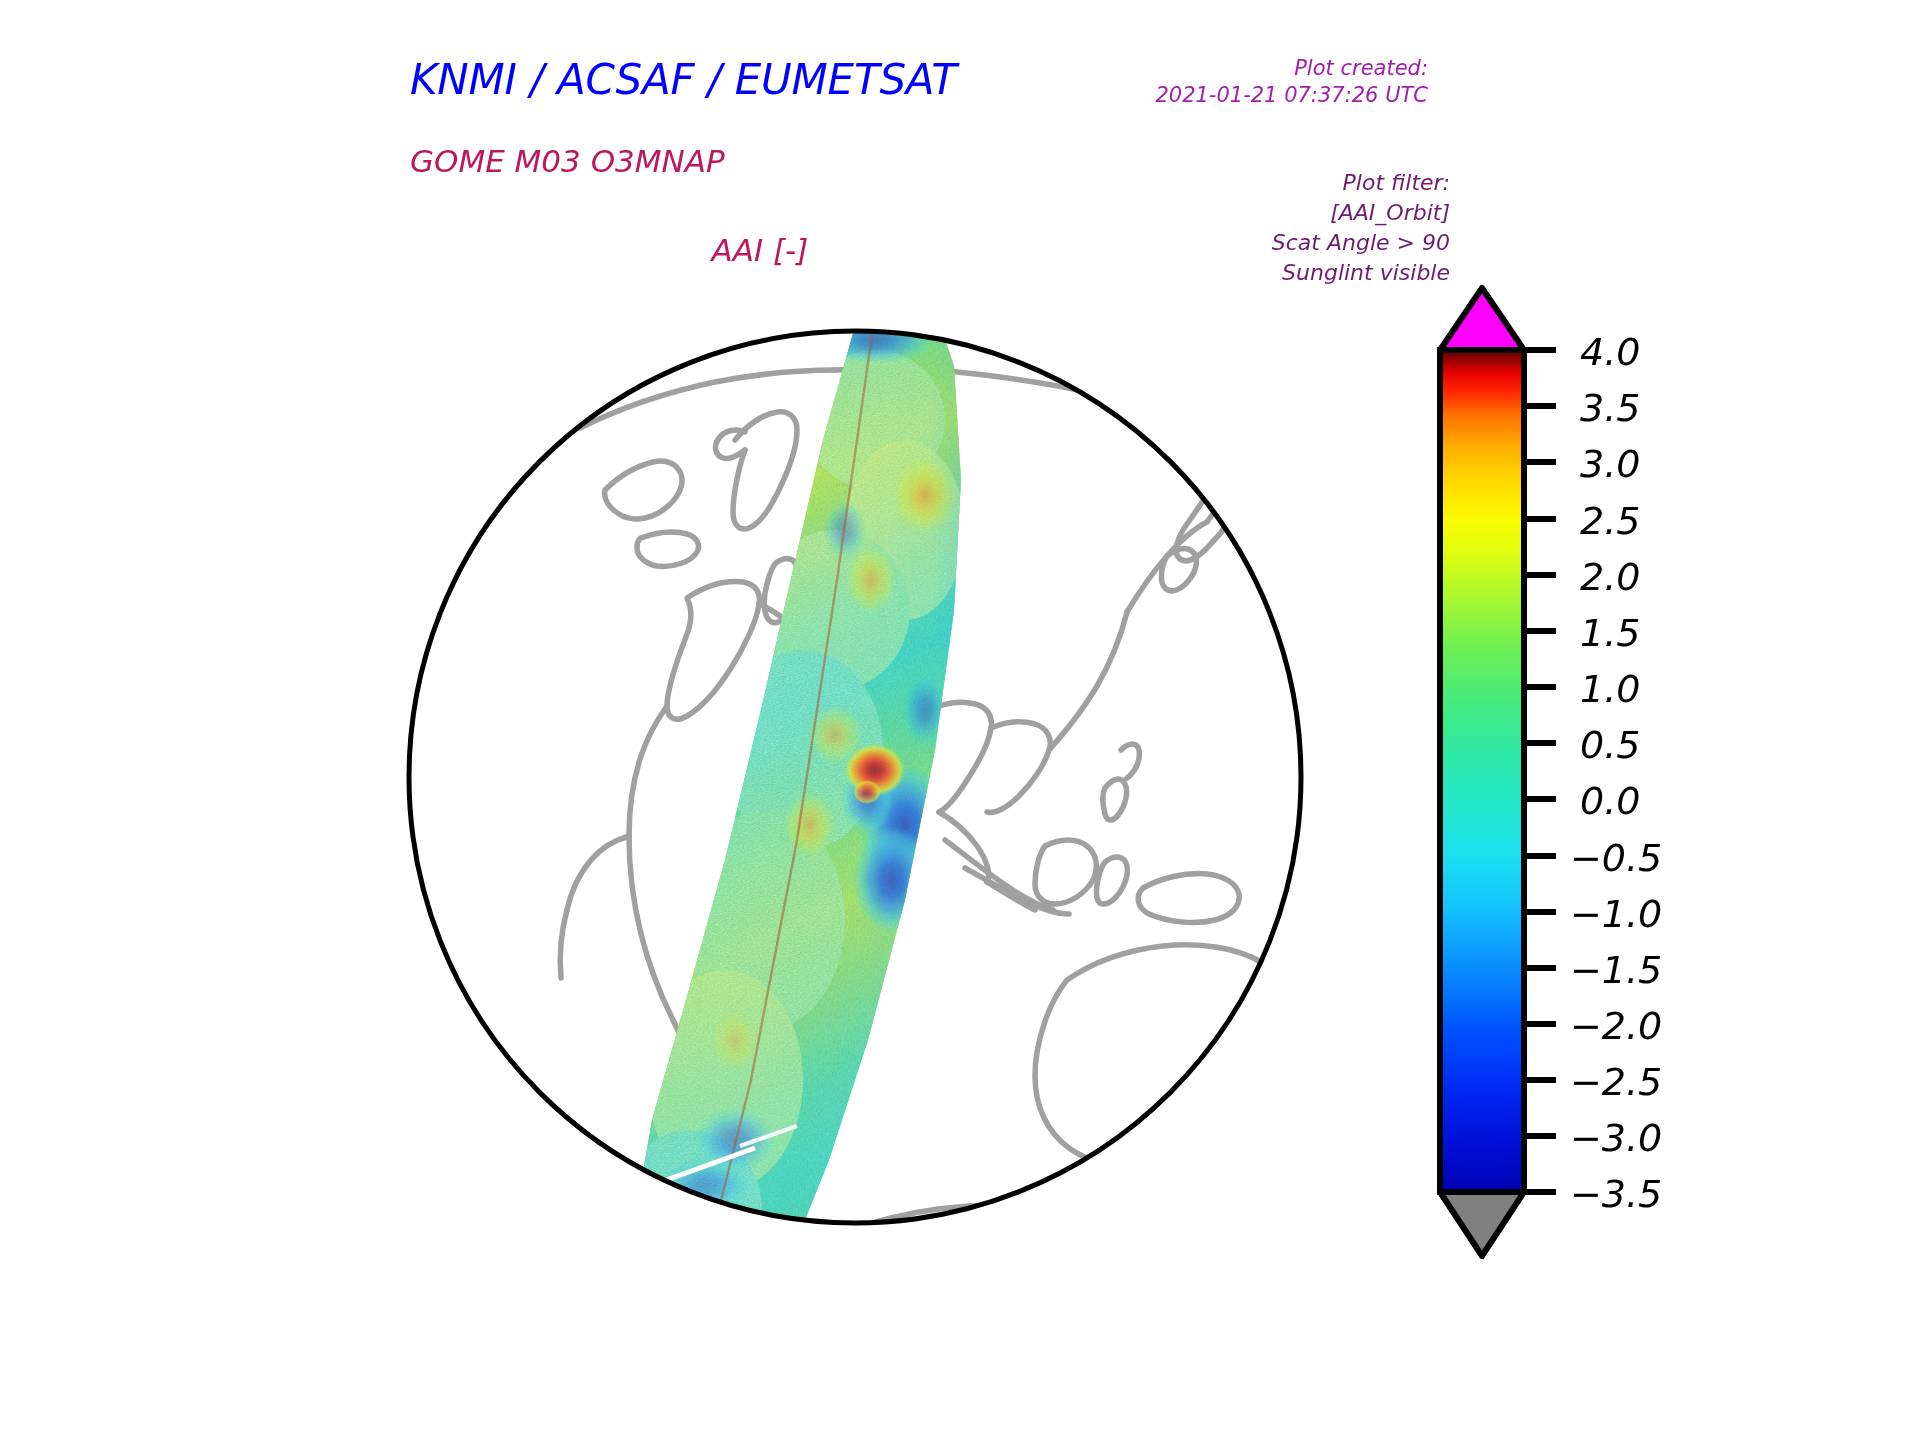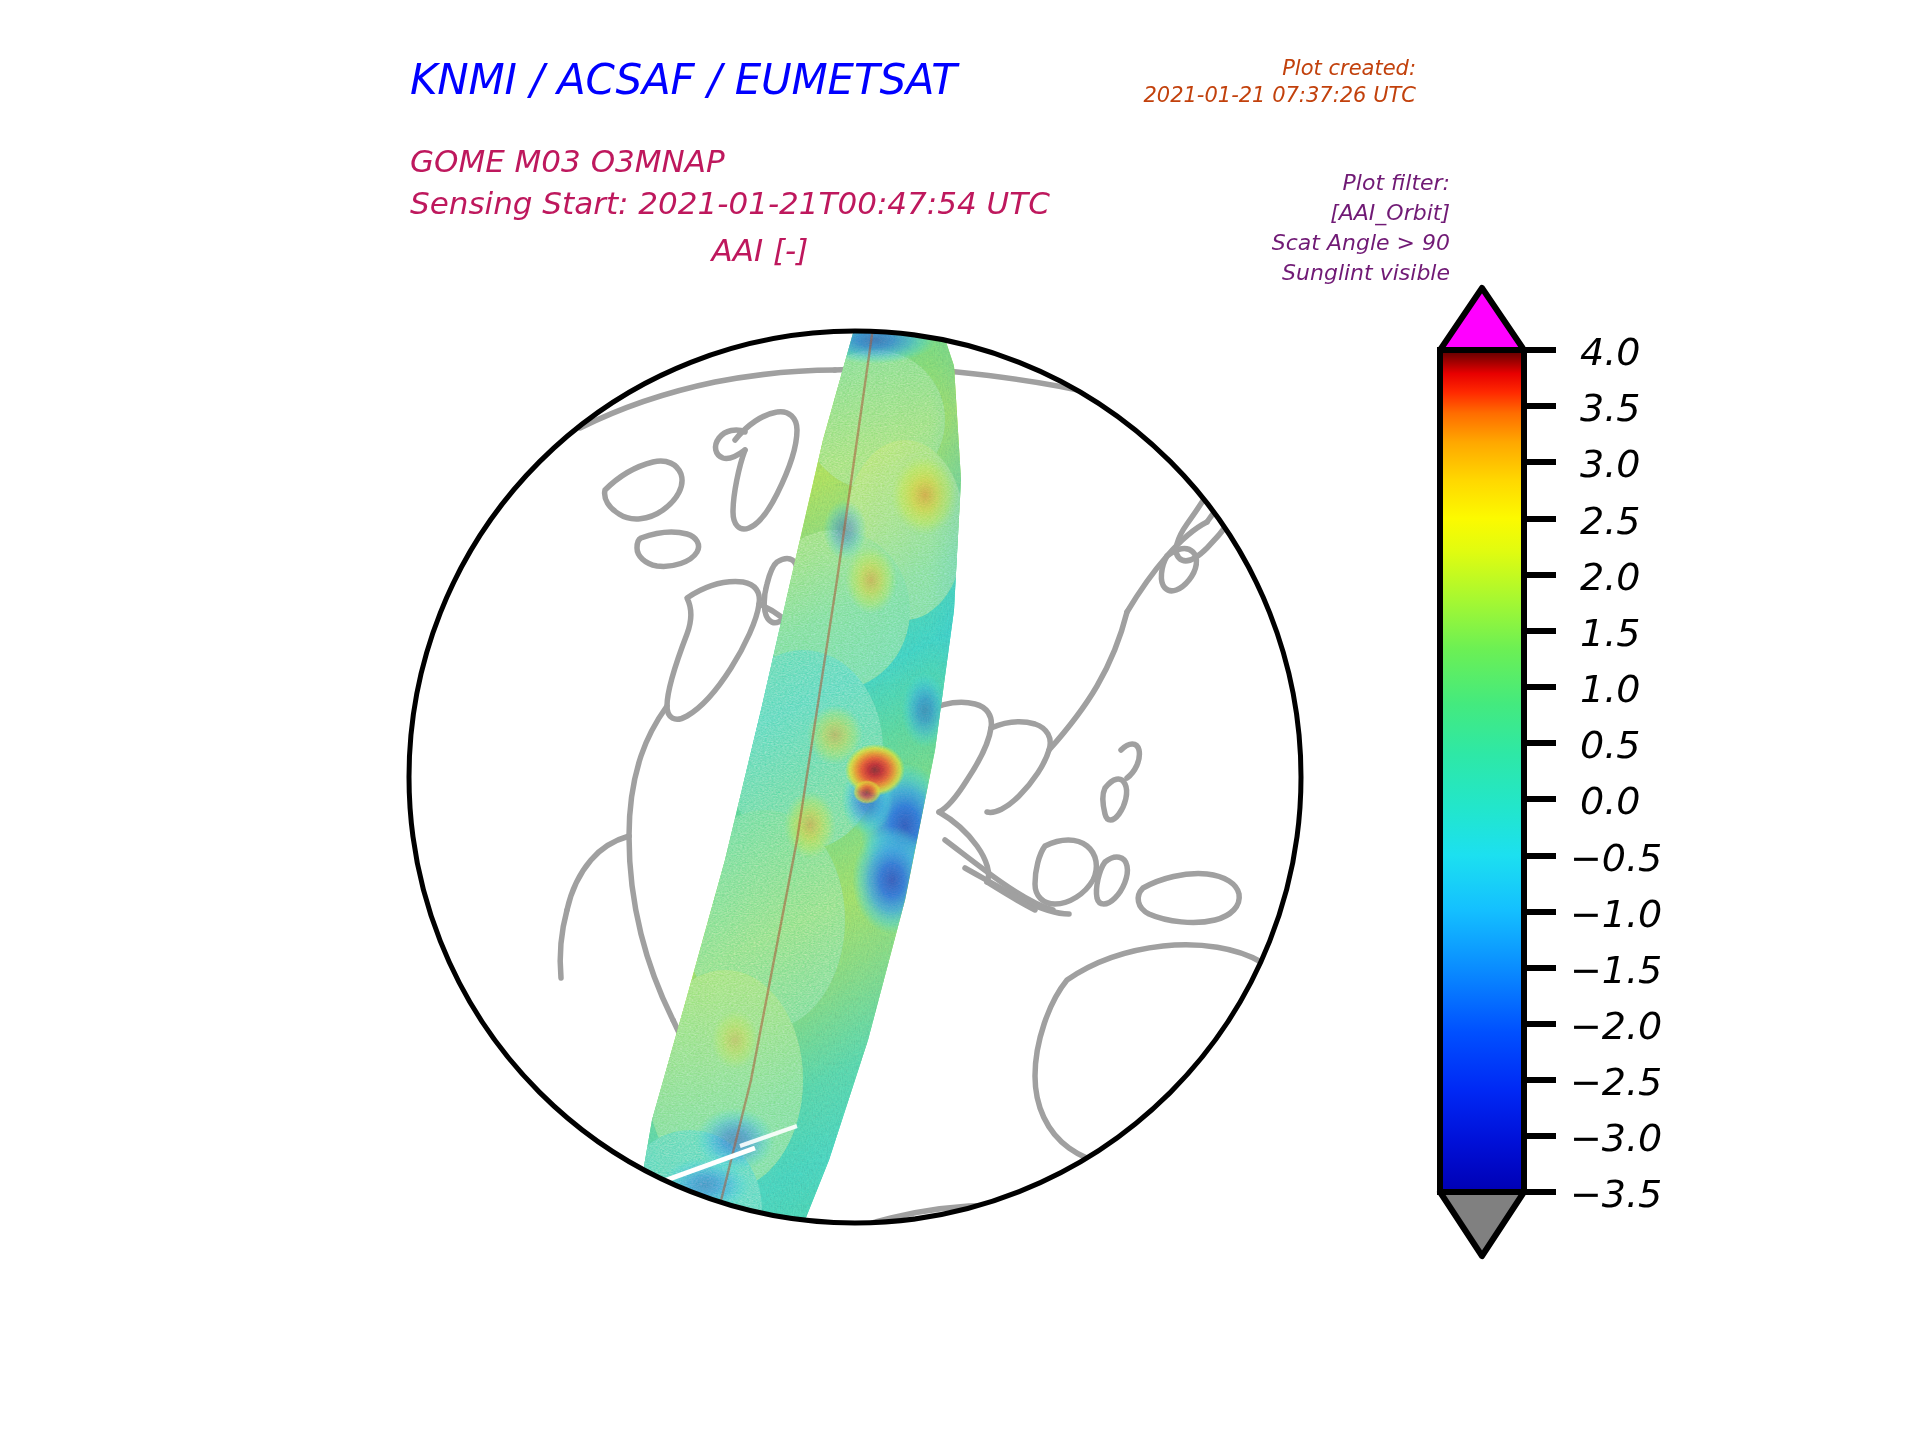--- a/index.html
+++ b/index.html
@@ -22,25 +22,25 @@
     position: absolute;
     left: 410px;
     top: 55px;
     font-size: 42px;
     color: #0000ff;
     white-space: nowrap;
     letter-spacing: -0.2px;
   }
   #plot-created-block {
     position: absolute;
-    right: 504px;
+    right: 492px;
     top: 55px;
     text-align: right;
     font-size: 21px;
-    color: #c2410c;
+    color: #a21caf;
     line-height: 1.28;
     white-space: nowrap;
   }
   #dataset-block {
     position: absolute;
     left: 410px;
     top: 140px;
     font-size: 31px;
     color: #be185d;
     line-height: 1.36;
@@ -99,21 +99,20 @@
 
   <div id="org-title">KNMI / ACSAF / EUMETSAT</div>
 
   <div id="plot-created-block">
     <div>Plot created:</div>
     <div>2021-01-21 07:37:26 UTC</div>
   </div>
 
   <div id="dataset-block">
     <div>GOME M03 O3MNAP</div>
-    <div>Sensing Start: 2021-01-21T00:47:54 UTC</div>
   </div>
 
   <div id="var-title">AAI [-]</div>
 
   <div id="filter-block">
     <div>Plot filter:</div>
     <div>[AAI_Orbit]</div>
     <div>Scat Angle &gt; 90</div>
     <div>Sunglint visible</div>
   </div>

